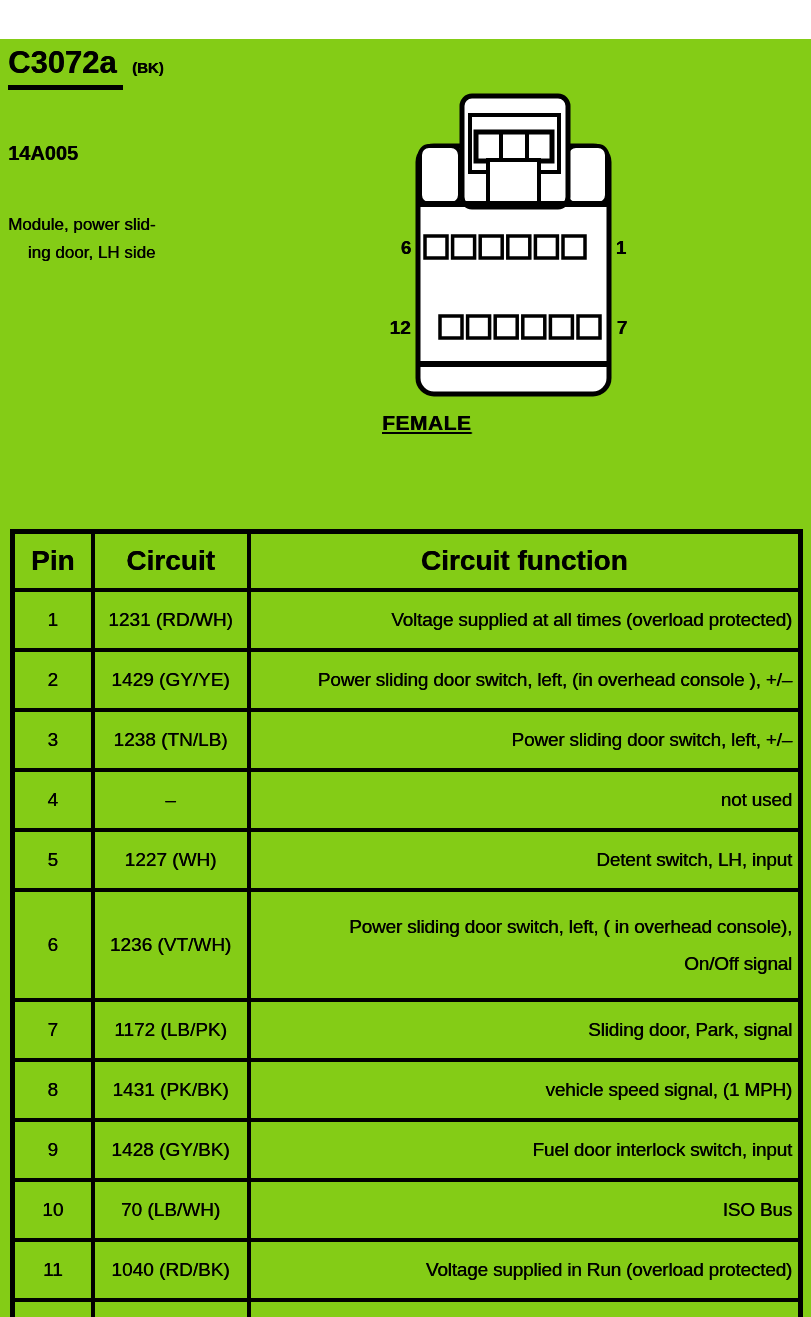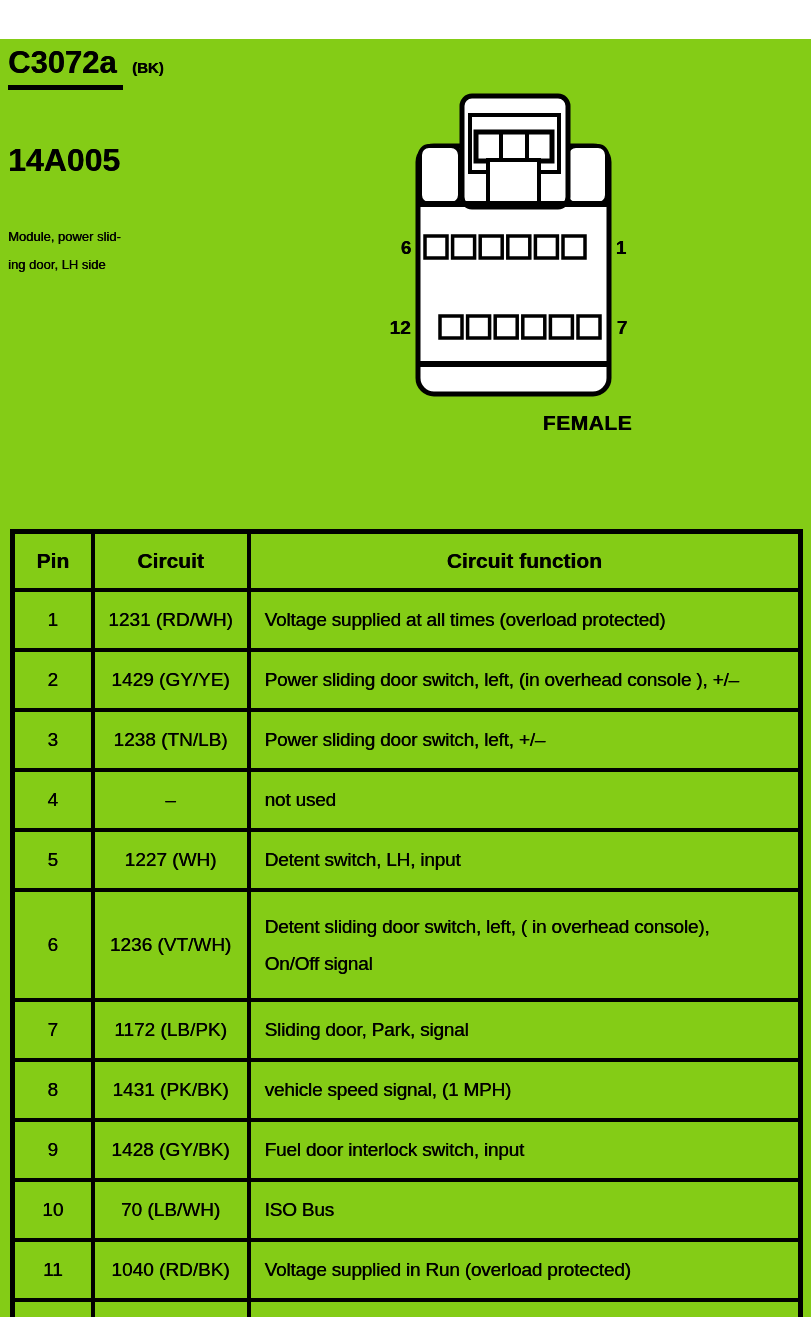--- a/index.html
+++ b/index.html
@@ -12,38 +12,38 @@
   }
   .connector-id {
     position:absolute; left:8px; top:6px;
     font-size:31px; font-weight:bold;
   }
   .connector-id .underlined {
     display:inline-block; border-bottom:5px solid #000;
     padding-bottom:4px; padding-right:6px;
   }
   .color-code { position:absolute; left:132px; top:20px; font-size:15px; font-weight:bold; }
-  .part-number { position:absolute; left:8px; top:103px; font-size:32px; font-weight:bold; }
-  .description { position:absolute; left:8px; top:184px; font-size:13px; line-height:28px; }
+  .part-number { position:absolute; left:8px; top:103px; font-size:20px; font-weight:bold; }
+  .description { position:absolute; left:8px; top:172px; font-size:17px; line-height:28px;text-align:right; }
   .connector-svg { position:absolute; left:382px; top:45px; }
   .pin-num { font-family:"Liberation Sans", sans-serif; font-size:19px; font-weight:bold; }
   .female-label {
     position:absolute; left:382px; top:372px; width:250px;
-    text-align:right; font-size:21px; font-weight:bold; letter-spacing:0.5px;
+    text-align:left; font-size:21px; font-weight:bold; letter-spacing:0.5px;text-decoration:underline;
   }
   table.pinout {
     position:absolute; left:10px; top:490px; width:793px;
     border-collapse:collapse; table-layout:fixed;
     border:5px solid #000;
   }
   table.pinout th, table.pinout td { border:4px solid #000; vertical-align:middle; }
-  table.pinout th { height:52px; font-size:21px; font-weight:bold; text-align:center; }
+  table.pinout th { height:52px; font-size:28px; font-weight:bold; text-align:center; }
   table.pinout td { height:54px; font-size:19px; font-weight:normal; }
   td.pin, td.circuit { text-align:center; }
-  td.func { text-align:left; padding:0 6px 0 14px; line-height:1.95; letter-spacing:-0.2px; }
+  td.func { text-align:right; padding:0 6px 0 14px; line-height:1.95; letter-spacing:-0.2px; }
   tr.tall td { height:104px; }
 </style>
 </head>
 <body>
 
 <div class="page">
 
   <div class="connector-id">
     <span class="underlined">C3072a</span>
   </div>
@@ -133,21 +133,21 @@
         </tr>
         <tr>
           <td class="pin">5</td>
           <td class="circuit">1227 (WH)</td>
           <td class="func">Detent switch, LH, input</td>
         </tr>
         <tr class="tall">
           <td class="pin">6</td>
           <td class="circuit">1236 (VT/WH)</td>
           <td class="func">
-            <div>Detent sliding door switch, left, ( in overhead console),</div>
+            <div>Power sliding door switch, left, ( in overhead console),</div>
             <div>On/Off signal</div>
           </td>
         </tr>
         <tr>
           <td class="pin">7</td>
           <td class="circuit">1172 (LB/PK)</td>
           <td class="func">Sliding door, Park, signal</td>
         </tr>
         <tr>
           <td class="pin">8</td>

